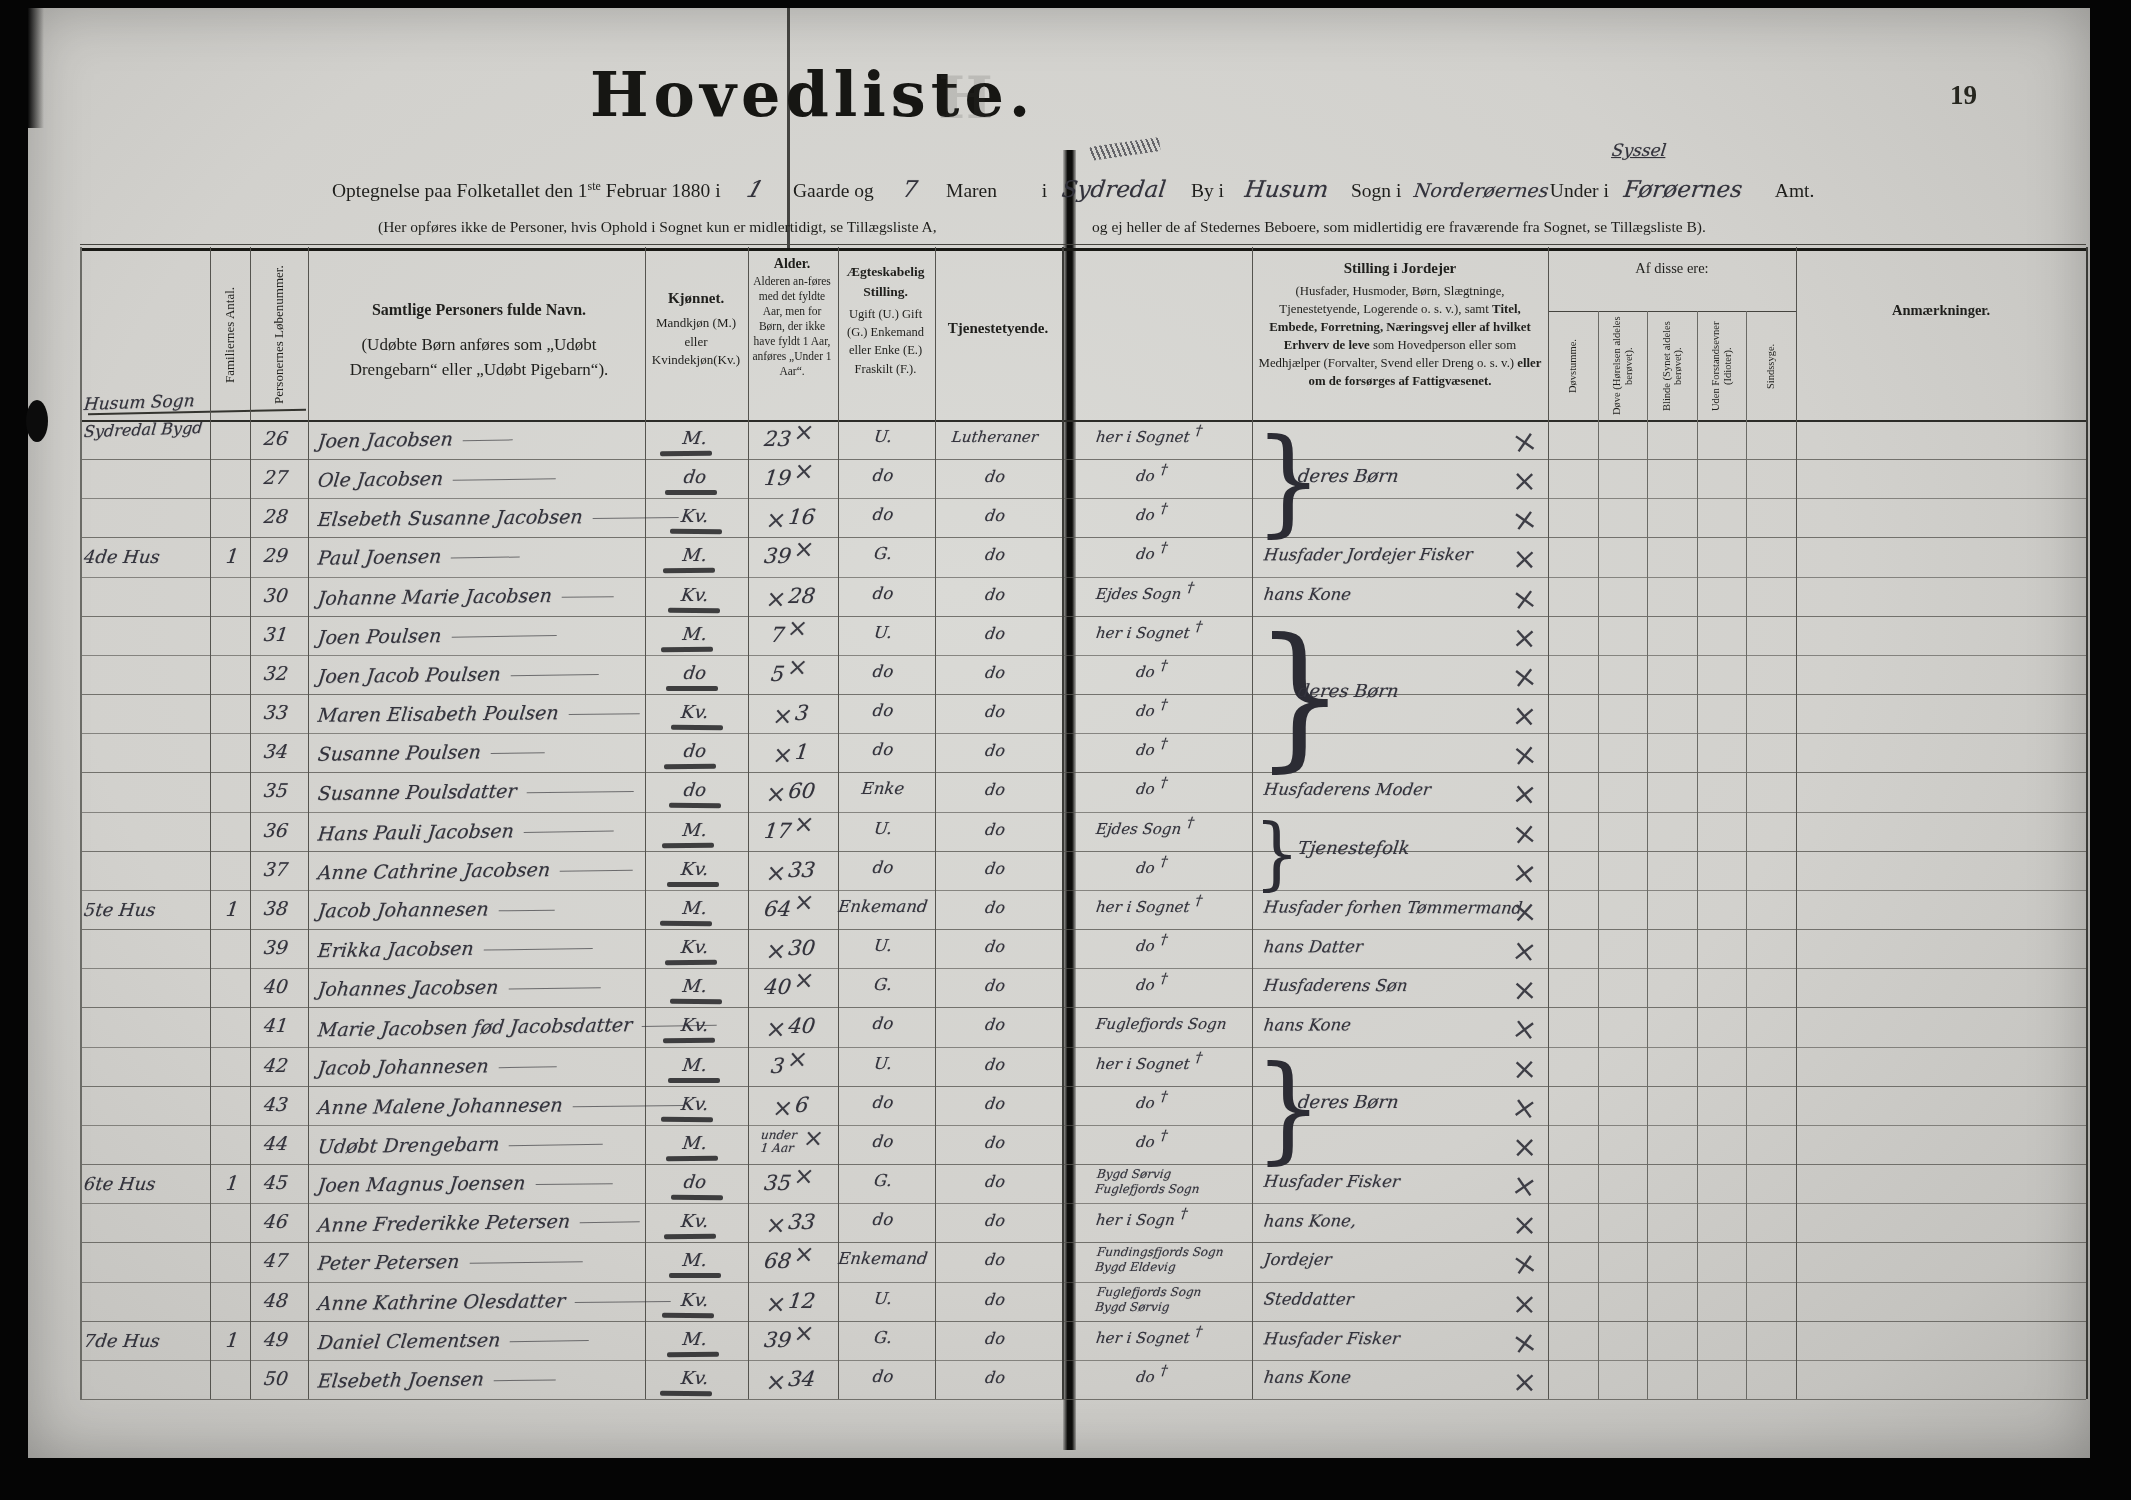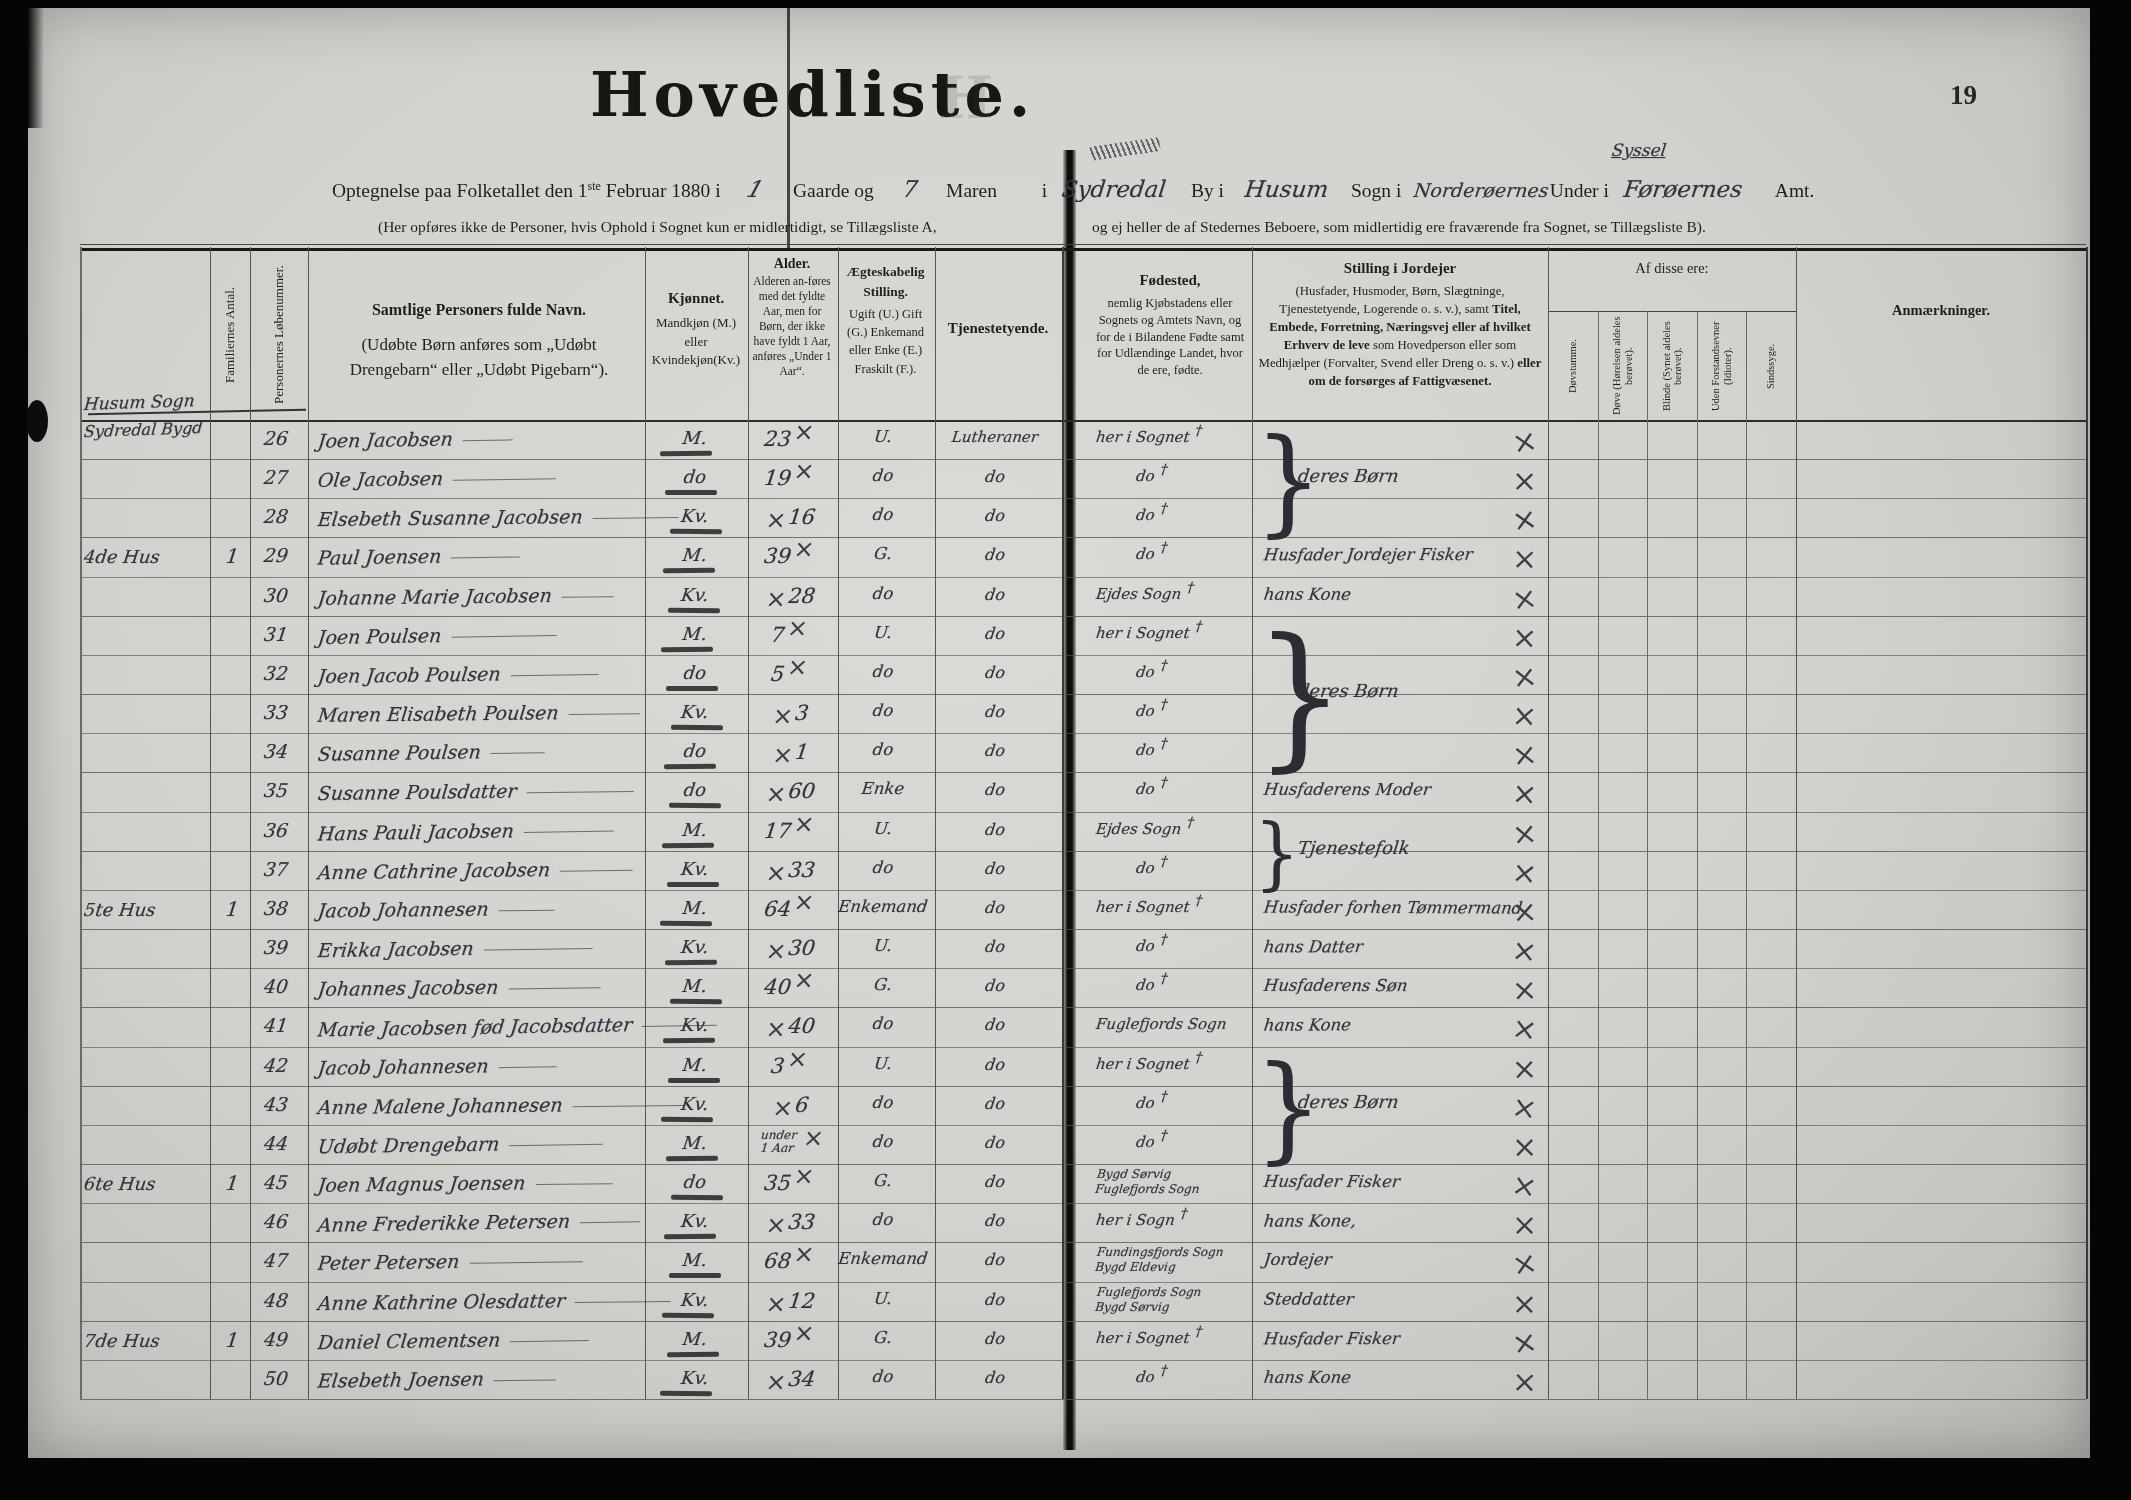--- a/index.html
+++ b/index.html
@@ -80,24 +80,20 @@
   </div>
   <div class="abs hcell print" style="left:749px;top:254px;width:86px;">
     <div class="hb" style="font-size:14px;">Alder.</div>
     <div style="font-size:11.5px;line-height:1.3;">Alderen an-føres med det fyldte Aar, men for Børn, der ikke have fyldt 1 Aar, anføres „Under 1 Aar“.</div>
   </div>
   <div class="abs hcell print" style="left:839px;top:262px;width:93px;">
     <div class="hb" style="font-size:13.5px;margin-bottom:4px;">Ægteskabelig Stilling.</div>
     <div style="font-size:12.5px;line-height:1.45;">Ugift (U.) Gift (G.) Enkemand eller Enke (E.) Fraskilt (F.).</div>
   </div>
   <div class="abs hcell print hb" style="left:936px;top:318px;width:124px;font-size:15px;">Tjenestetyende.</div>
-  <div class="abs hcell print" style="left:1090px;top:270px;width:160px;">
-    <div class="hb" style="font-size:15px;margin-bottom:3px;">Fødested,</div>
-    <div style="font-size:12.5px;line-height:1.35;">nemlig Kjøbstadens eller Sognets og Amtets Navn, og for de i Bilandene Fødte samt for Udlændinge Landet, hvor de ere, fødte.</div>
-  </div>
   <div class="abs hcell print" style="left:1258px;top:258px;width:284px;font-size:12.8px;line-height:1.4;">
     <div class="hb" style="font-size:15px;margin-bottom:4px;">Stilling i Jordejer</div>
     <div><span>(Husfader, Husmoder, Børn, Slægtninge, Tjenestetyende, Logerende o. s. v.), samt </span><span class="hb">Titel, Embede, Forretning, Næringsvej eller af hvilket Erhverv de leve</span><span> som Hovedperson eller som Medhjælper (Forvalter, Svend eller Dreng o. s. v.) </span><span class="hb">eller om de forsørges af Fattigvæsenet.</span></div>
   </div>
   <div class="abs hcell print" style="left:1548px;top:258px;width:248px;font-size:14.5px;">Af disse ere:</div>
   <div id="disability-cols" class="abs" style="left:0;top:0;">
       <div class="vtext print" style="position: absolute; left: 1548px; top: 314px; width: 50px; height: 104px; font-size: 10.5px; line-height: 1.05; text-align: center;">Døvstumme.</div>
       <div class="vtext print" style="position: absolute; left: 1598px; top: 314px; width: 49px; height: 104px; font-size: 10.5px; line-height: 1.05; text-align: center;">Døve (Hørelsen aldeles berøvet).</div>
       <div class="vtext print" style="position: absolute; left: 1647px; top: 314px; width: 50px; height: 104px; font-size: 10.5px; line-height: 1.05; text-align: center;">Blinde (Synet aldeles berøvet).</div>
       <div class="vtext print" style="position: absolute; left: 1697px; top: 314px; width: 49px; height: 104px; font-size: 10.5px; line-height: 1.05; text-align: center;">Uden Forstandsevner (Idioter).</div>

